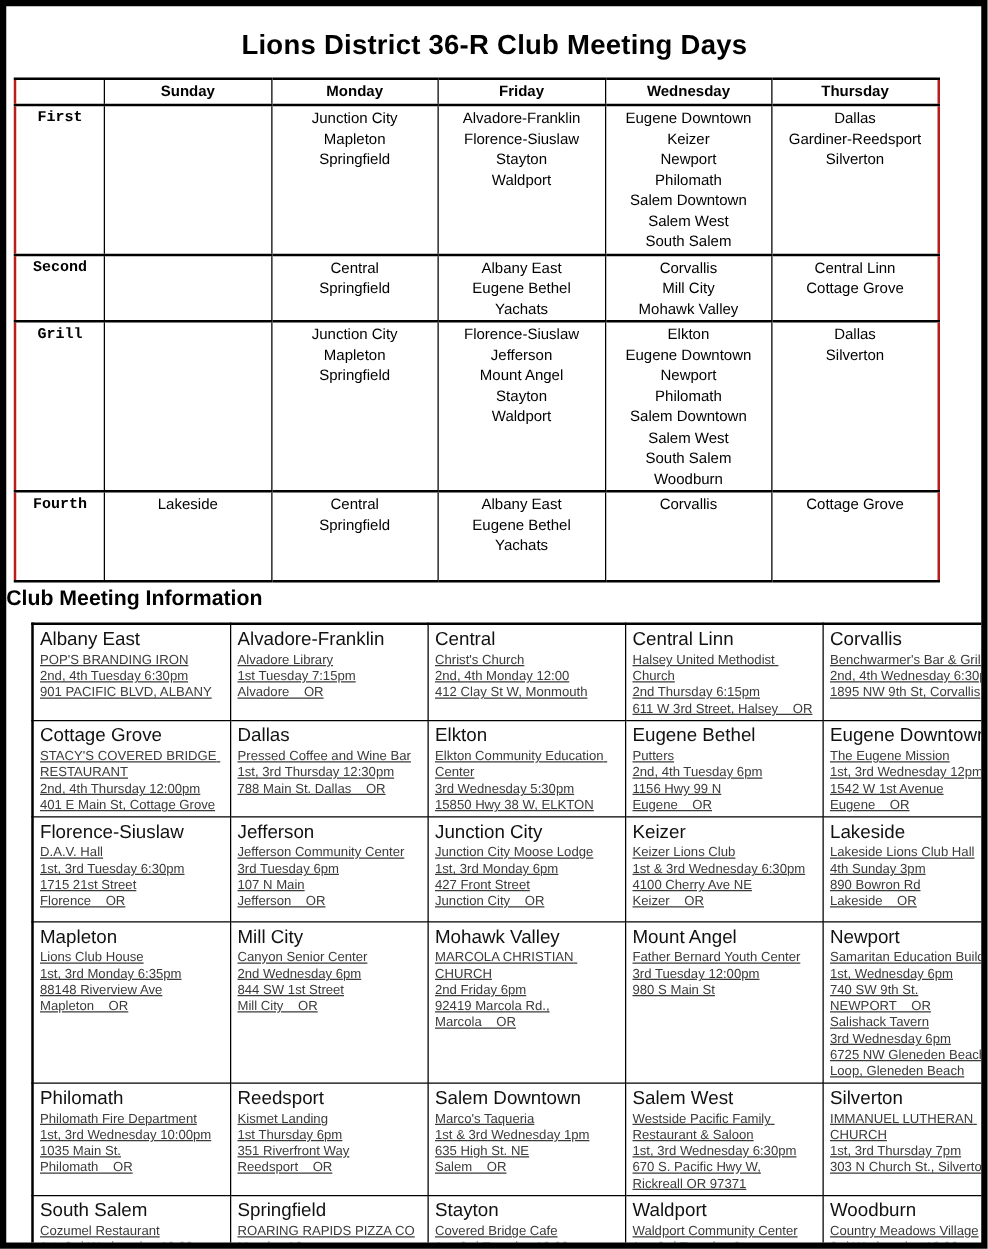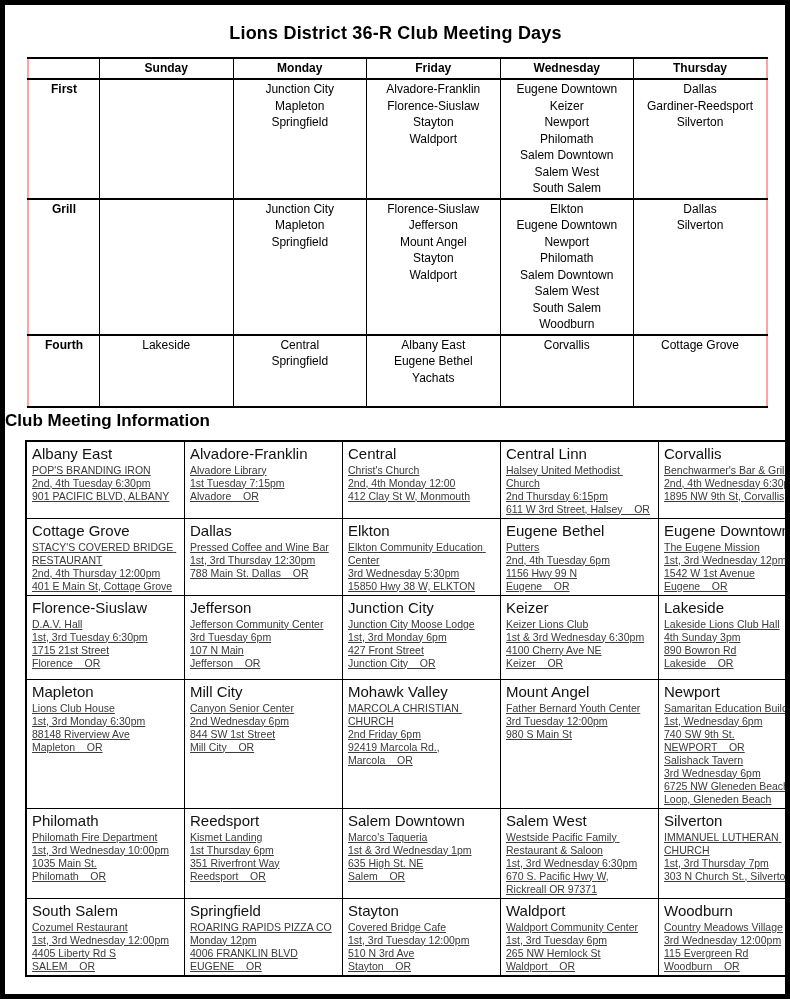--- a/index.html
+++ b/index.html
@@ -6,50 +6,50 @@
   body {
     width: 790px; height: 999px;
     box-sizing: border-box;
     background: #ffffff;
     border: 5px solid #000000;
     font-family: "Liberation Sans", sans-serif;
     color: #000;
     overflow: hidden;
   }
   .doc-title {
-    font-size: 18px; font-weight: bold;
+    font-size: 22px; font-weight: bold;
     text-align: center;
     margin: 18px 0 13px 1px;
     letter-spacing: 0.2px;
   }
   .section-title {
     font-size: 17px; font-weight: bold;
     text-align: left;
     margin: 3px 0 5px 0;
   }
   table { border-collapse: collapse; table-layout: fixed; }
   
   .schedule {
-    margin-left: 22px;
+    margin-left: 6px;
     width: 741px;
-    border: 2px solid #fca5a5;
+    border: 2px solid #b91c1c;
   }
   .schedule th, .schedule td {
     border-left: 1px solid #000;
     border-right: 1px solid #000;
     border-top: 2px solid #000;
     border-bottom: 2px solid #000;
     padding: 1px 2px;
     vertical-align: top;
     text-align: center;
     font-size: 12px;
     line-height: 16.5px;
   }
   .schedule th { font-weight: bold; height: 17px; }
-  .schedule .weekcol { width: 66px; font-weight: bold; }
+  .schedule .weekcol { width: 66px; font-weight: bold; font-family: Liberation Mono, monospace; }
   .schedule .daycell { white-space: pre-line; }
   
   .clubs {
     margin-left: 20px;
     margin-top: 9px;
     width: 745px;
     border: 2px solid #000;
   }
   .clubs td {
     border: 1px solid #000;
@@ -100,20 +100,34 @@
     <td class="daycell">Eugene Downtown
 Keizer
 Newport
 Philomath
 Salem Downtown
 Salem West
 South Salem</td>
     <td class="daycell">Dallas
 Gardiner-Reedsport
 Silverton</td>
+  </tr>
+  <tr style="height:48px">
+    <td class="weekcol">Second</td>
+    <td class="daycell"></td>
+    <td class="daycell">Central
+Springfield</td>
+    <td class="daycell">Albany East
+Eugene Bethel
+Yachats</td>
+    <td class="daycell">Corvallis
+Mill City
+Mohawk Valley</td>
+    <td class="daycell">Central Linn
+Cottage Grove</td>
   </tr>
   <tr style="height:134px">
     <td class="weekcol">Grill</td>
     <td class="daycell"></td>
     <td class="daycell">Junction City
 Mapleton
 Springfield</td>
     <td class="daycell">Florence-Siuslaw
 Jefferson
 Mount Angel
@@ -248,21 +262,21 @@
           <div class="club-details">Lakeside Lions Club Hall
 4th Sunday 3pm
 890 Bowron Rd
 Lakeside    OR</div>
         </td>
   </tr>
   <tr style="height:96px">
     <td>
           <div class="club-name">Mapleton</div>
           <div class="club-details">Lions Club House
-1st, 3rd Monday 6:30pm
+1st, 3rd Monday 6:35pm
 88148 Riverview Ave
 Mapleton    OR</div>
         </td>
     <td>
           <div class="club-name">Mill City</div>
           <div class="club-details">Canyon Senior Center
 2nd Wednesday 6pm
 844 SW 1st Street
 Mill City    OR</div>
         </td>

